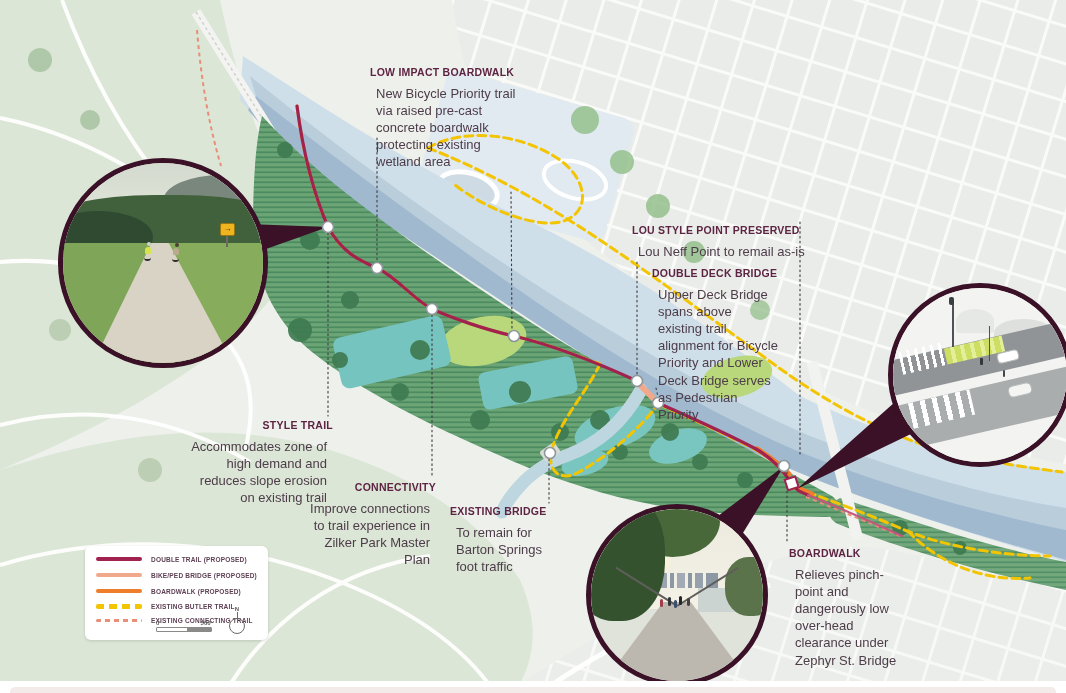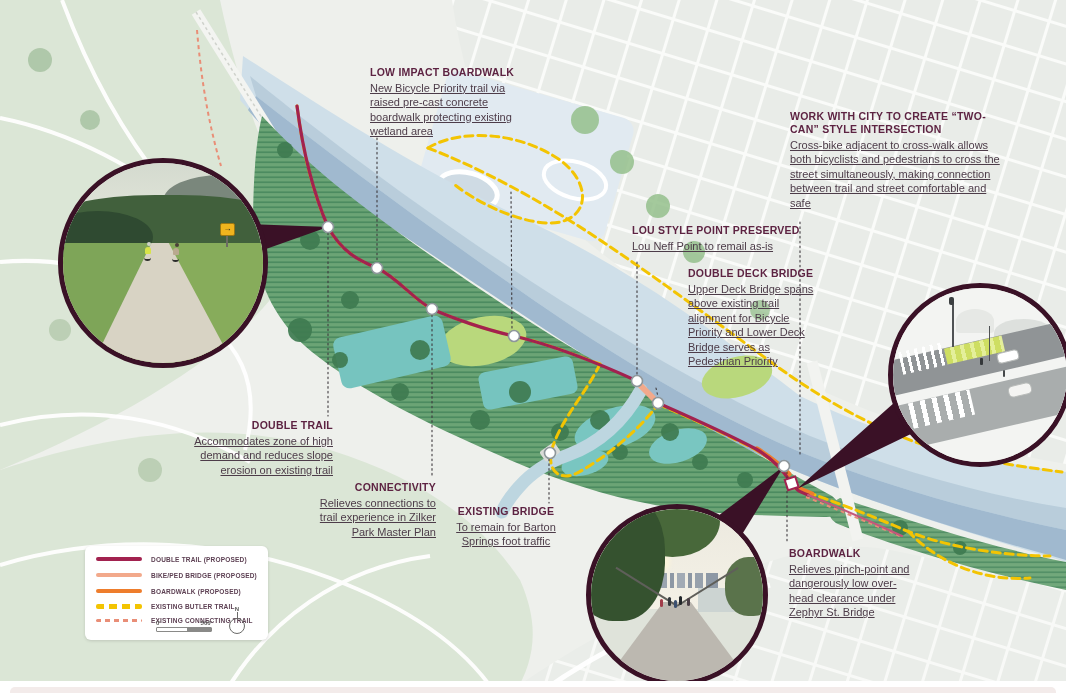--- a/index.html
+++ b/index.html
@@ -2,23 +2,23 @@
 <html><head>
 <meta charset="utf-8">
 <style>
   html,body{margin:0;padding:0;background:#ffffff;}
   #stage{position:relative;width:1066px;height:693px;overflow:hidden;background:#86efac;
          font-family:"Liberation Sans",sans-serif;}
   #basemap{position:absolute;left:0;top:0;}
   .callout{position:absolute;z-index:30;}
   .callout h4{margin:0 0 2px 0;font-size:10.5px;line-height:1.22;font-weight:bold;
               color:#5d2342;letter-spacing:.25px;}
-  .callout p{margin:0;font-size:11px;line-height:1.32;color:#4d3c49;font-weight:normal;text-decoration:underline;}
+  .callout p{margin:6px;font-size:13px;line-height:1.32;color:#4d3c49;font-weight:normal;}
   .callout.align-right{text-align:right;}
-  .callout.align-center{text-align:center;}
+  .callout.align-center{}
   
   .legend{position:absolute;left:85px;top:546px;width:183px;height:94px;background:#ffffff;
           border-radius:6px;box-shadow:0 1px 3px rgba(60,60,60,.18);z-index:40;}
   .lrow{position:absolute;left:11px;display:flex;align-items:center;gap:9px;height:8px;}
   .sw{width:46px;border-radius:2px;flex:0 0 46px;}
   .sw.double{height:4px;background:#a2224f;}
   .sw.bridge{height:4px;background:#f2a98b;}
   .sw.board{height:4px;background:#ee7d2c;}
   .sw.butler{height:5px;background:repeating-linear-gradient(90deg,#f3c402 0 8px,rgba(0,0,0,0) 8px 13px);}
   .sw.connect{height:3px;background:repeating-linear-gradient(90deg,#e98e77 0 5px,rgba(0,0,0,0) 5px 9px);}
@@ -257,39 +257,35 @@
     <circle cx="658" cy="403" r="5.5"></circle>
     <circle cx="784" cy="466" r="5.5"></circle>
     <rect x="786" y="478" width="11" height="11" fill="#ffffff" stroke="#a2224f" stroke-width="2" transform="rotate(-18 791 483)"></rect>
   </g>
 </svg>
 
   <div class="callout" style="left:370px;top:66px;width:162px">
     <h4>LOW IMPACT BOARDWALK</h4>
     <p>New Bicycle Priority trail via raised pre-cast concrete boardwalk protecting existing wetland area</p>
   </div>
-  <div class="callout" style="left:790px;top:110px;width:215px">
-    <h4 style="width:200px">WORK WITH CITY TO CREATE “TWO-CAN” STYLE INTERSECTION</h4>
-    <p>Cross-bike adjacent to cross-walk allows both bicyclists and pedestrians to cross the street simultaneously, making connection between trail and street comfortable and safe</p>
-  </div>
   <div class="callout" style="left:632px;top:224px;width:185px">
     <h4>LOU STYLE POINT PRESERVED</h4>
     <p>Lou Neff Point to remail as-is</p>
   </div>
-  <div class="callout" style="left:688px;top:267px;width:132px">
+  <div class="callout" style="left:652px;top:267px;width:132px">
     <h4>DOUBLE DECK BRIDGE</h4>
     <p>Upper Deck Bridge spans above existing trail alignment for Bicycle Priority and Lower Deck Bridge serves as Pedestrian Priority</p>
   </div>
   <div class="callout align-right" style="left:183px;top:419px;width:150px">
-    <h4>DOUBLE TRAIL</h4>
+    <h4>STYLE TRAIL</h4>
     <p>Accommodates zone of high demand and reduces slope erosion on existing trail</p>
   </div>
   <div class="callout align-right" style="left:304px;top:481px;width:132px">
     <h4>CONNECTIVITY</h4>
-    <p>Relieves connections to trail experience in Zilker Park Master Plan</p>
+    <p>Improve connections to trail experience in Zilker Park Master Plan</p>
   </div>
   <div class="callout align-center" style="left:450px;top:505px;width:112px">
     <h4>EXISTING BRIDGE</h4>
     <p>To remain for Barton Springs foot traffic</p>
   </div>
   <div class="callout" style="left:789px;top:547px;width:125px">
     <h4>BOARDWALK</h4>
     <p>Relieves pinch-point and dangerously low over-head clearance under Zephyr St. Bridge</p>
   </div>
 

